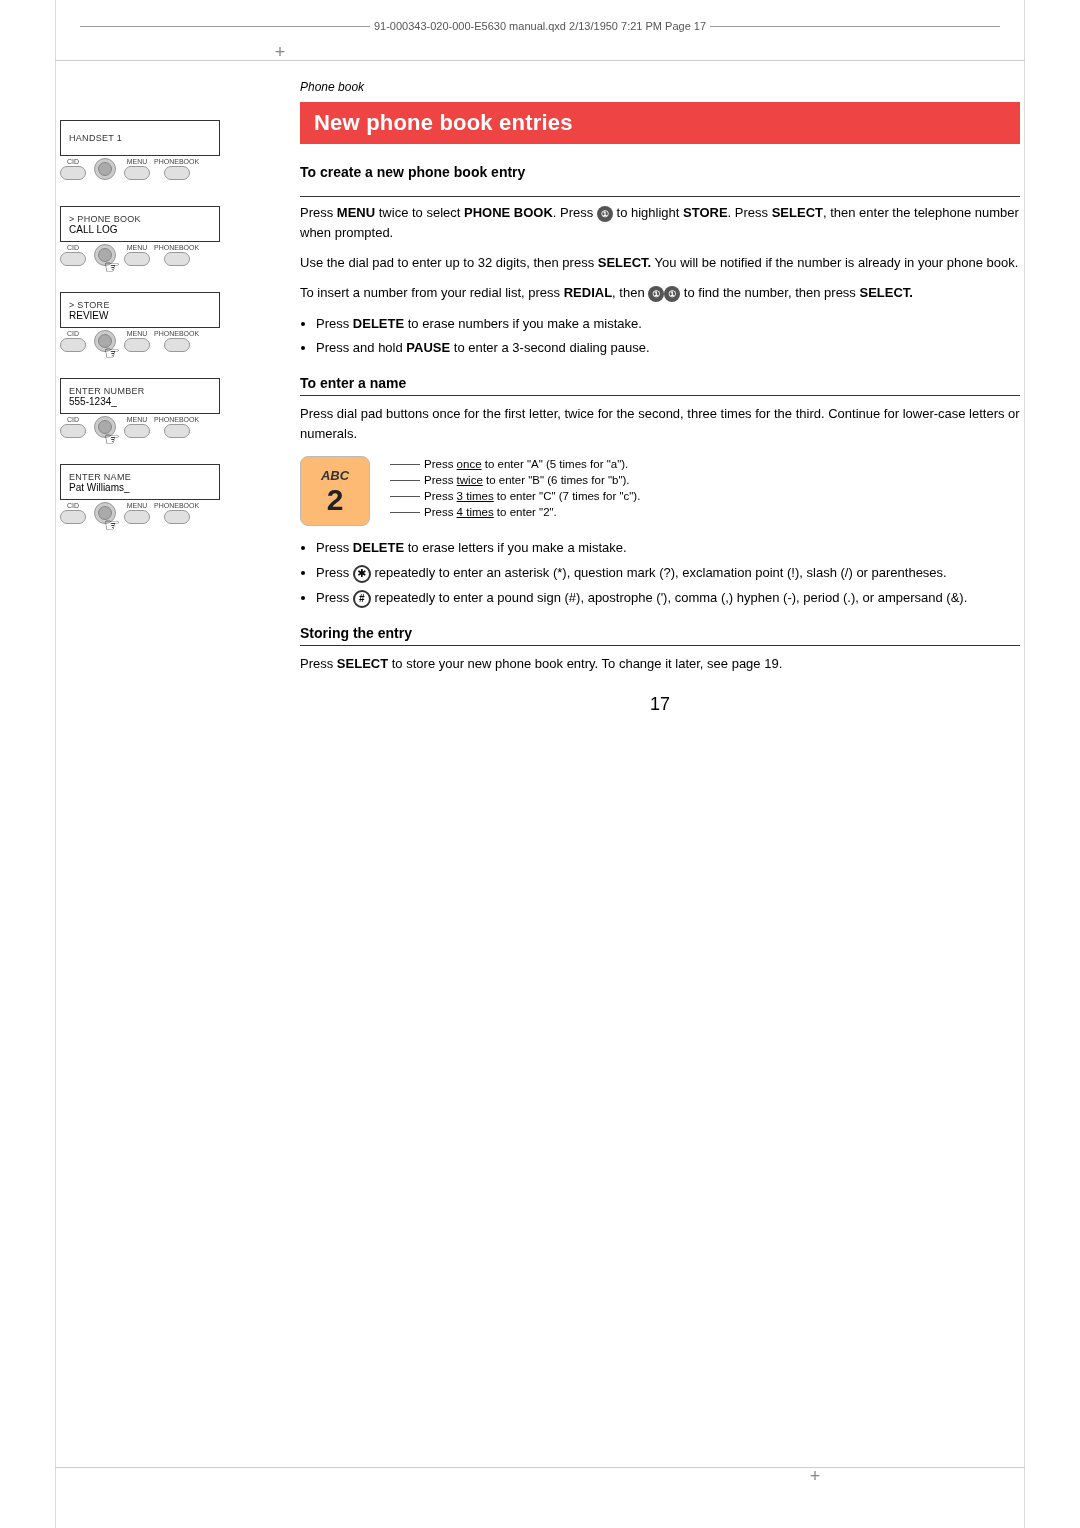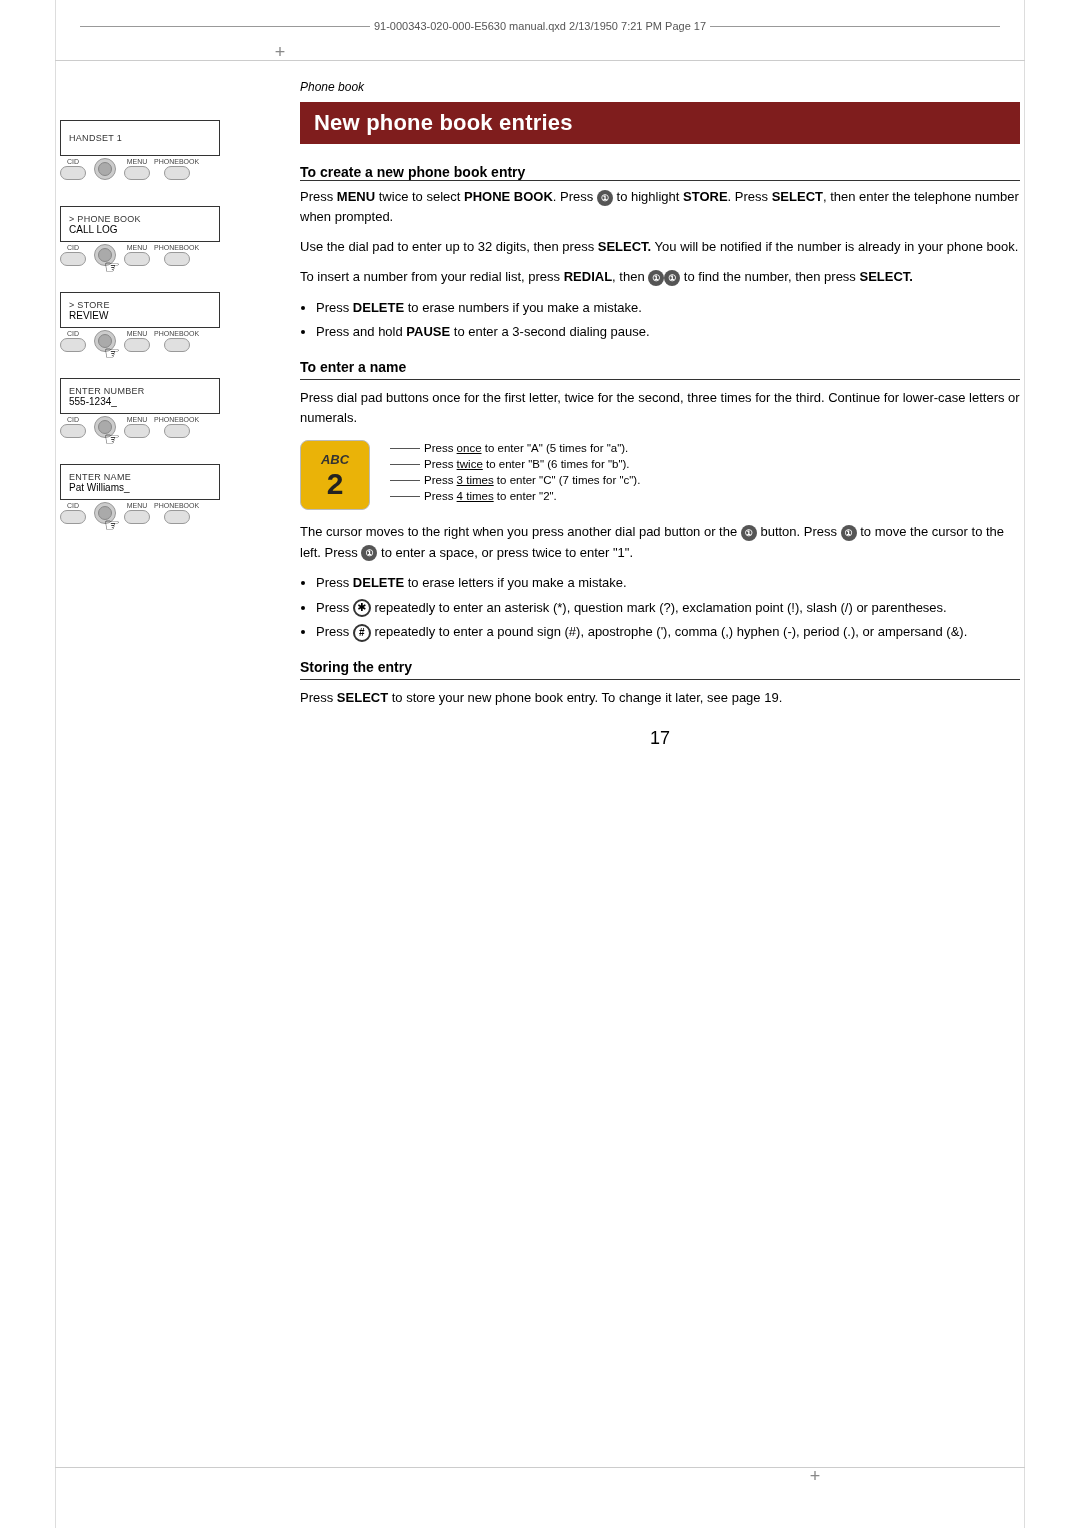--- a/index.html
+++ b/index.html
@@ -135,34 +135,34 @@
     }
 
     .page-category {
       font-style: italic;
       font-size: 12px;
       margin-bottom: 8px;
       color: #000;
     }
 
     .page-title-box {
-      background: #7f1d1d;
+      background: #ef4444;
       color: #fff;
       font-size: 22px;
       font-weight: bold;
       padding: 8px 14px;
       margin-bottom: 20px;
       letter-spacing: 0.2px;
     }
 
     .section-heading {
       font-size: 14px;
       font-weight: bold;
       margin-bottom: 6px;
-      padding-bottom: 0;
+      padding-bottom: 16px;
       border-bottom: 1px solid #333;
     }
 
     .body-text {
       font-size: 13px;
       line-height: 1.55;
       margin-bottom: 10px;
     }
 
     .body-text strong {
@@ -183,21 +183,21 @@
     .abc-diagram {
       display: flex;
       align-items: flex-start;
       margin: 12px 0 12px 0;
       gap: 20px;
     }
 
     .abc-key {
       width: 70px;
       height: 70px;
-      background: #eab308;
+      background: #fdba74;
       border-radius: 8px;
       display: flex;
       flex-direction: column;
       align-items: center;
       justify-content: center;
       flex-shrink: 0;
       border: 1px solid #bbb;
     }
 
     .abc-key-label {
@@ -550,23 +550,20 @@
         <span class="line-dash"></span>
         <span>Press <u>3 times</u> to enter "C" (7 times for "c").</span>
       </div>
       <div class="connector-line">
         <span class="line-dash"></span>
         <span>Press <u>4 times</u> to enter "2".</span>
       </div>
     </div>
   </div>
 
-  <p class="body-text">
-    The cursor moves to the right when you press another dial pad button or the <span class="circle-btn">①</span> button. Press <span class="circle-btn">①</span> to move the cursor to the left. Press <span class="circle-btn">①</span> to enter a space, or press twice to enter "1".
-  </p>
 
   <ul class="bullet-list">
     <li>Press <strong>DELETE</strong> to erase letters if you make a mistake.</li>
     <li>Press <span class="star-btn">✱</span> repeatedly to enter an asterisk (*), question mark (?), exclamation point (!), slash (/) or parentheses.</li>
     <li>Press <span class="hash-btn">#</span> repeatedly to enter a pound sign (#), apostrophe ('), comma (,) hyphen (-), period (.), or ampersand (&amp;).</li>
   </ul>
 
   <div class="section-subheading storing-section">
     <span>Storing the entry</span>
   </div>

